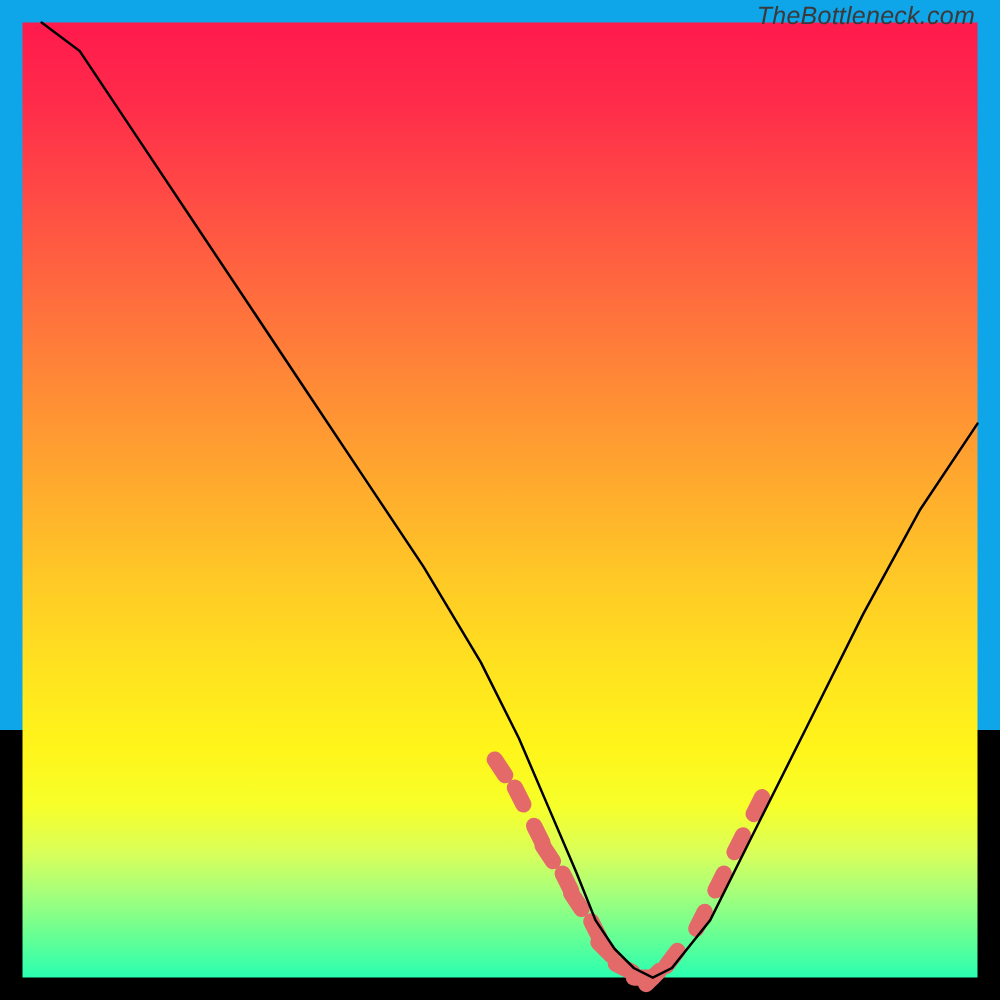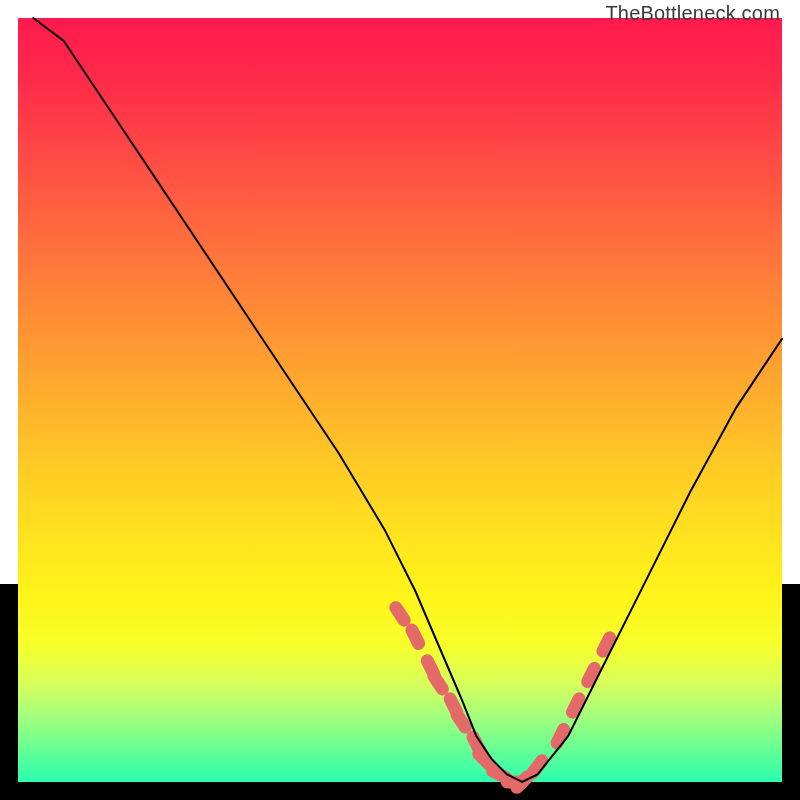--- a/index.html
+++ b/index.html
@@ -8,21 +8,22 @@
     width: 800px;
     height: 800px;
     overflow: hidden;
     background: #000;
     font-family: Arial, Helvetica, sans-serif;
   }
   .frame {
     position: relative;
     width: 800px;
     height: 584px;
-    background: #ffffff;
+    background: #0ea5e9;
+    font-style: italic;
   }
   .plot-area {
     position: absolute;
     left: 18px;
     top: 18px;
     width: 764px;
     height: 764px;
     background: linear-gradient(to bottom,
       #ff1a4d 0%,
       #ff2a4a 8%,

